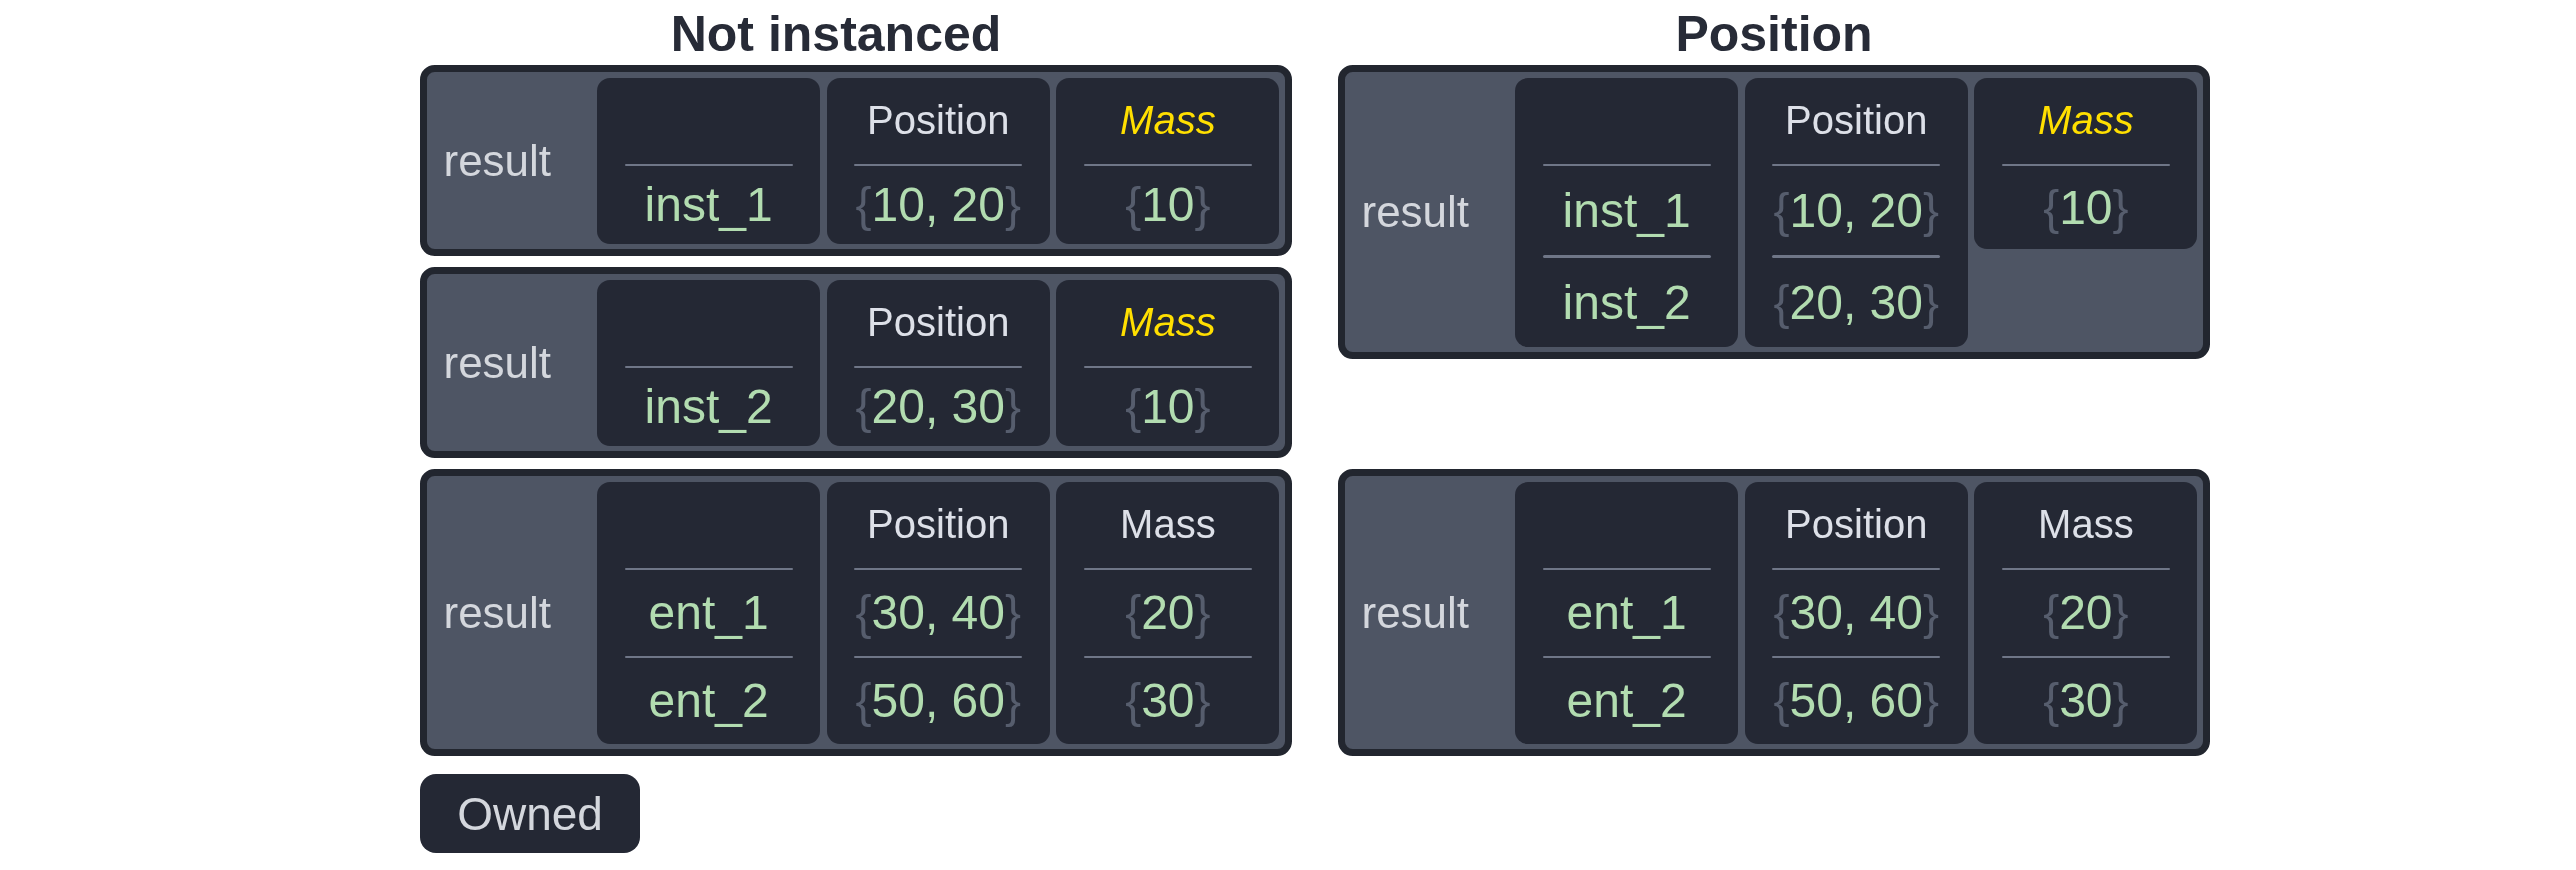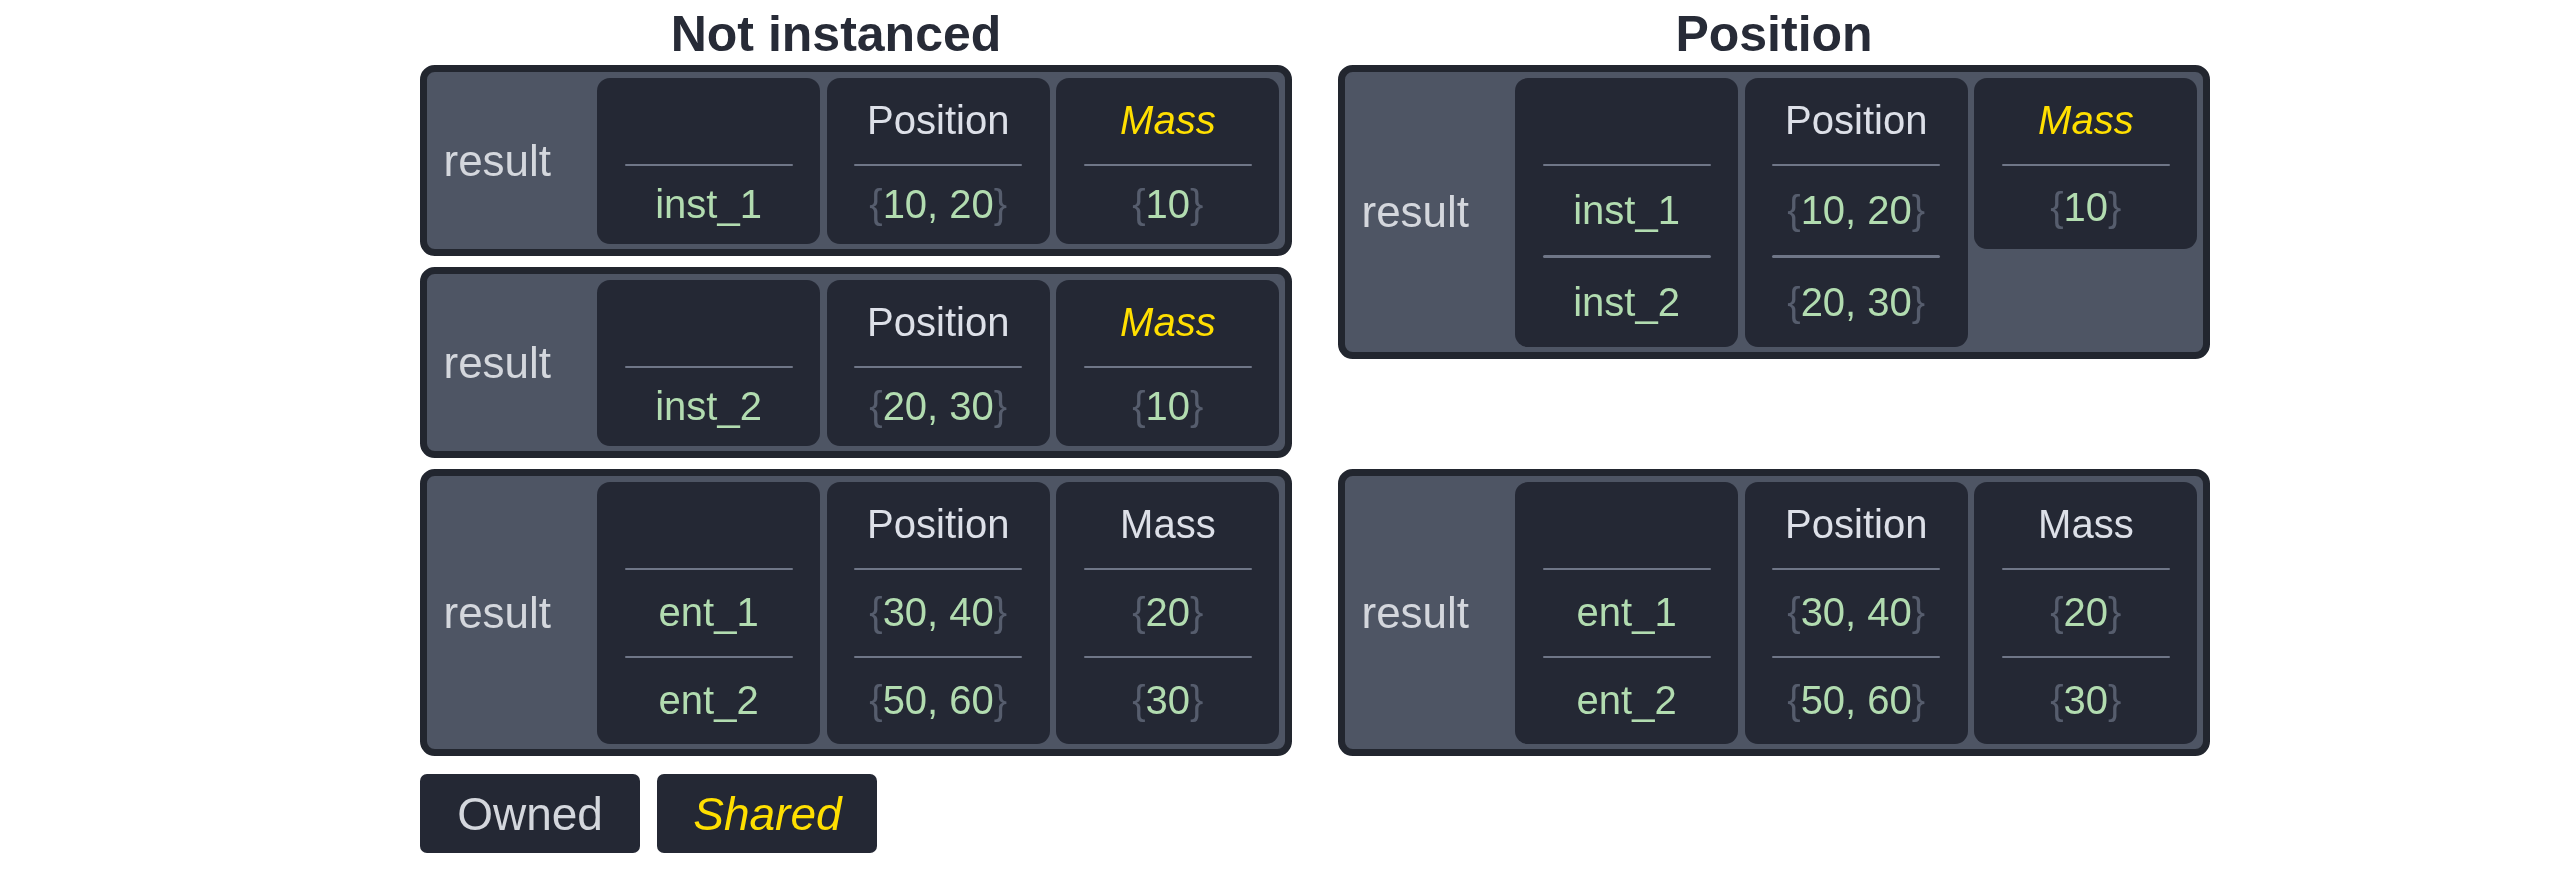--- a/index.html
+++ b/index.html
@@ -39,26 +39,26 @@
   }
   .col.short{height:171px;align-self:flex-start}
   .col-header{
     flex:0 0 86px;display:flex;align-items:center;justify-content:center;
     font-size:40px;color:var(--header-text);
   }
   .col-header.shared{color:var(--shared-yellow);font-style:italic}
   .hr{flex:0 0 2.8px;height:2.8px;background:var(--divider);margin:0 27.5px;border-radius:1.8px}
   .cell{
     flex:1;display:flex;align-items:center;justify-content:center;
-    font-size:40px;color:var(--value-green);min-height:64px;
+    font-size:48px;color:var(--value-green);min-height:64px;
   }
   .brace{color:var(--brace-gray)}
   .legend{position:absolute;left:420px;top:774px;display:flex;gap:17.4px}
   .chip{
-    min-width:220px;height:79px;padding:0 31px;border-radius:7px;
+    min-width:220px;height:79px;padding:0 31px;border-radius:16px;
     background:var(--legend-bg);display:flex;align-items:center;justify-content:center;
     font-size:46px;color:var(--result-text);
   }
   .chip.shared{color:var(--shared-yellow);font-style:italic}
 </style>
 </head>
 <body>
 
 <div class="sec-title" id="title-0">Not instanced</div>
 
@@ -238,15 +238,14 @@
             <span>30</span>
             <span class="brace">}</span>
           </div>
         </div>
       </div>
     </div>
   </div>
 
 <div class="legend">
   <div class="chip">Owned</div>
-  <div class="chip shared">Shared</div>
 </div>
 
 
 </body></html>

